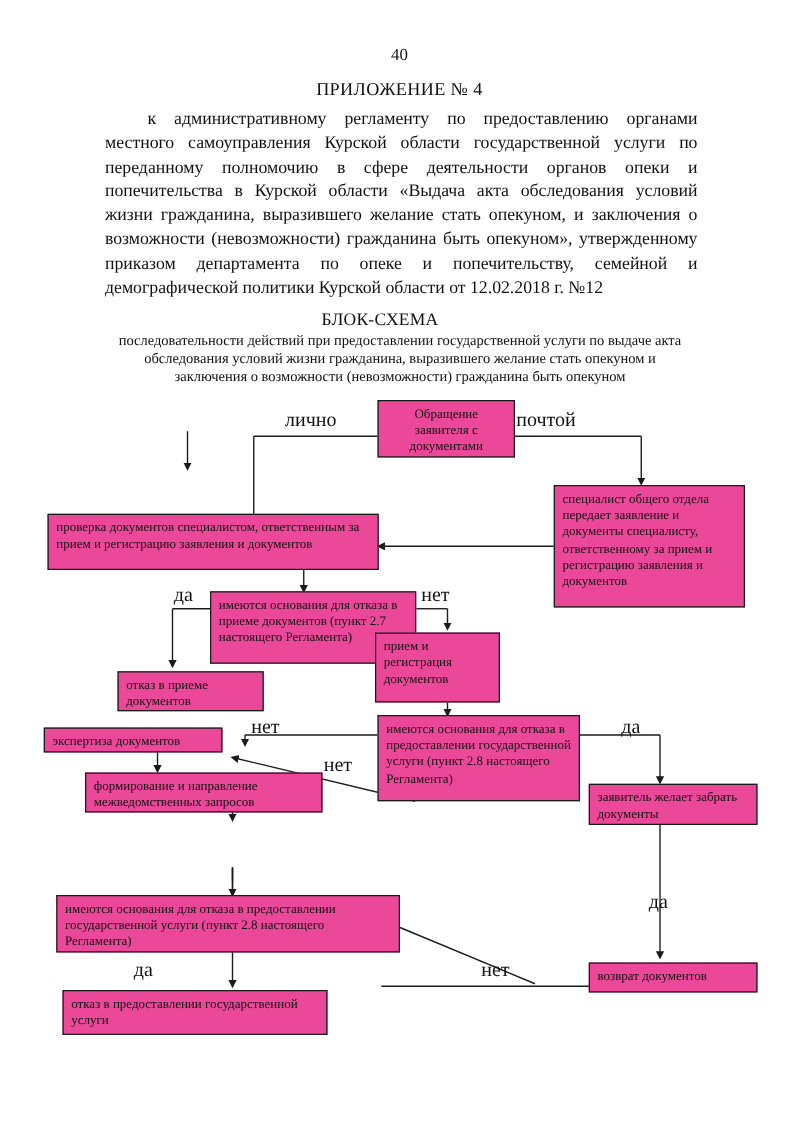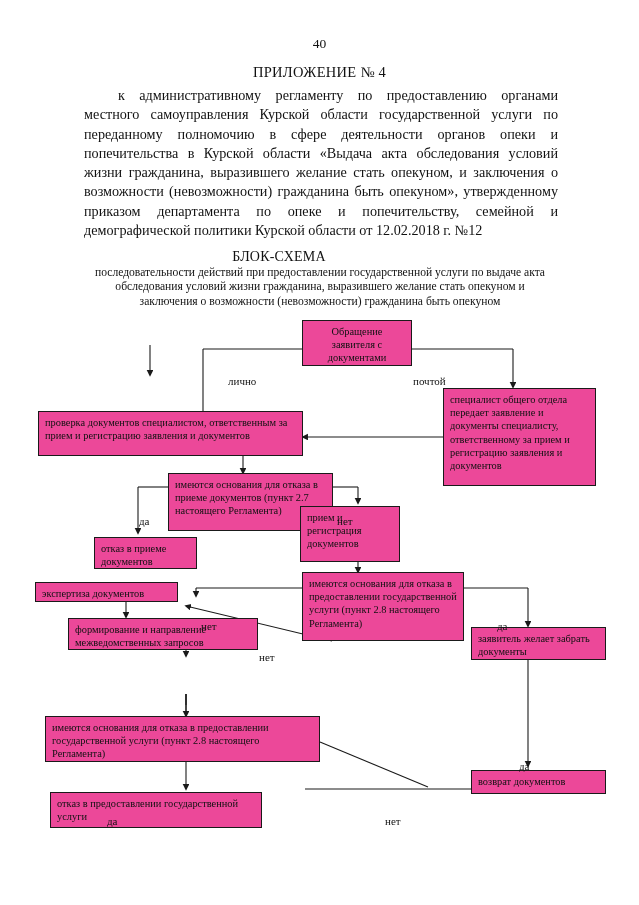--- a/index.html
+++ b/index.html
@@ -54,20 +54,21 @@
 
   
   .scheme-title {
     position: absolute;
     top: 249px;
     left: 0;
     width: 558px;
     text-align: center;
     font-size: 14px;
     letter-spacing: 0.2px;
+    padding-left: 25px;
   }
   .scheme-sub {
     position: absolute;
     top: 266px;
     left: 94px;
     width: 452px;
     text-align: center;
     font-size: 11.6px;
     line-height: 14.4px;
   }
@@ -96,26 +97,25 @@
     padding: 4px 6px;
     text-align: justify;
     text-justify: inter-word;
     z-index: 3;
   }
   .node.center { text-align: center; }
   .node.left   { text-align: left; }
   .node span { display: block; }
   .edge-label {
     position: absolute;
-    font-size: 11px;
+    font-size: 16px;
     line-height: 12px;
     background: transparent;
     z-index: 4;
     white-space: nowrap;
-    margin-top: 44px;
   }
 </style>
 </head>
 <body>
 
 <div class="page">
 
   <div class="page-number">40</div>
 
   <div class="appendix-title">ПРИЛОЖЕНИЕ № 4</div>
@@ -192,21 +192,21 @@
     </div>
 
     <div class="node left" style="left:38px; top:411px; width:265px; height:45px;">
       <span>проверка документов специалистом, ответственным за прием и регистрацию заявления и документов</span>
     </div>
 
     <div class="node left" style="left:168px; top:473px; width:165px; height:58px;">
       <span>имеются основания для отказа в приеме документов (пункт 2.7 настоящего Регламента)</span>
     </div>
 
-    <div class="node left" style="left:94px; top:537px; width:103px; height:32px;">
+    <div class="node left" style="left:94px; top:537px; width:117px; height:32px;">
       <span>отказ в приеме документов</span>
     </div>
 
     <div class="node left" style="left:300px; top:506px; width:100px; height:56px;">
       <span>прием и регистрация документов</span>
     </div>
 
     <div class="node left" style="left:35px; top:582px; width:143px; height:20px;">
       <span>экспертиза документов</span>
     </div>

